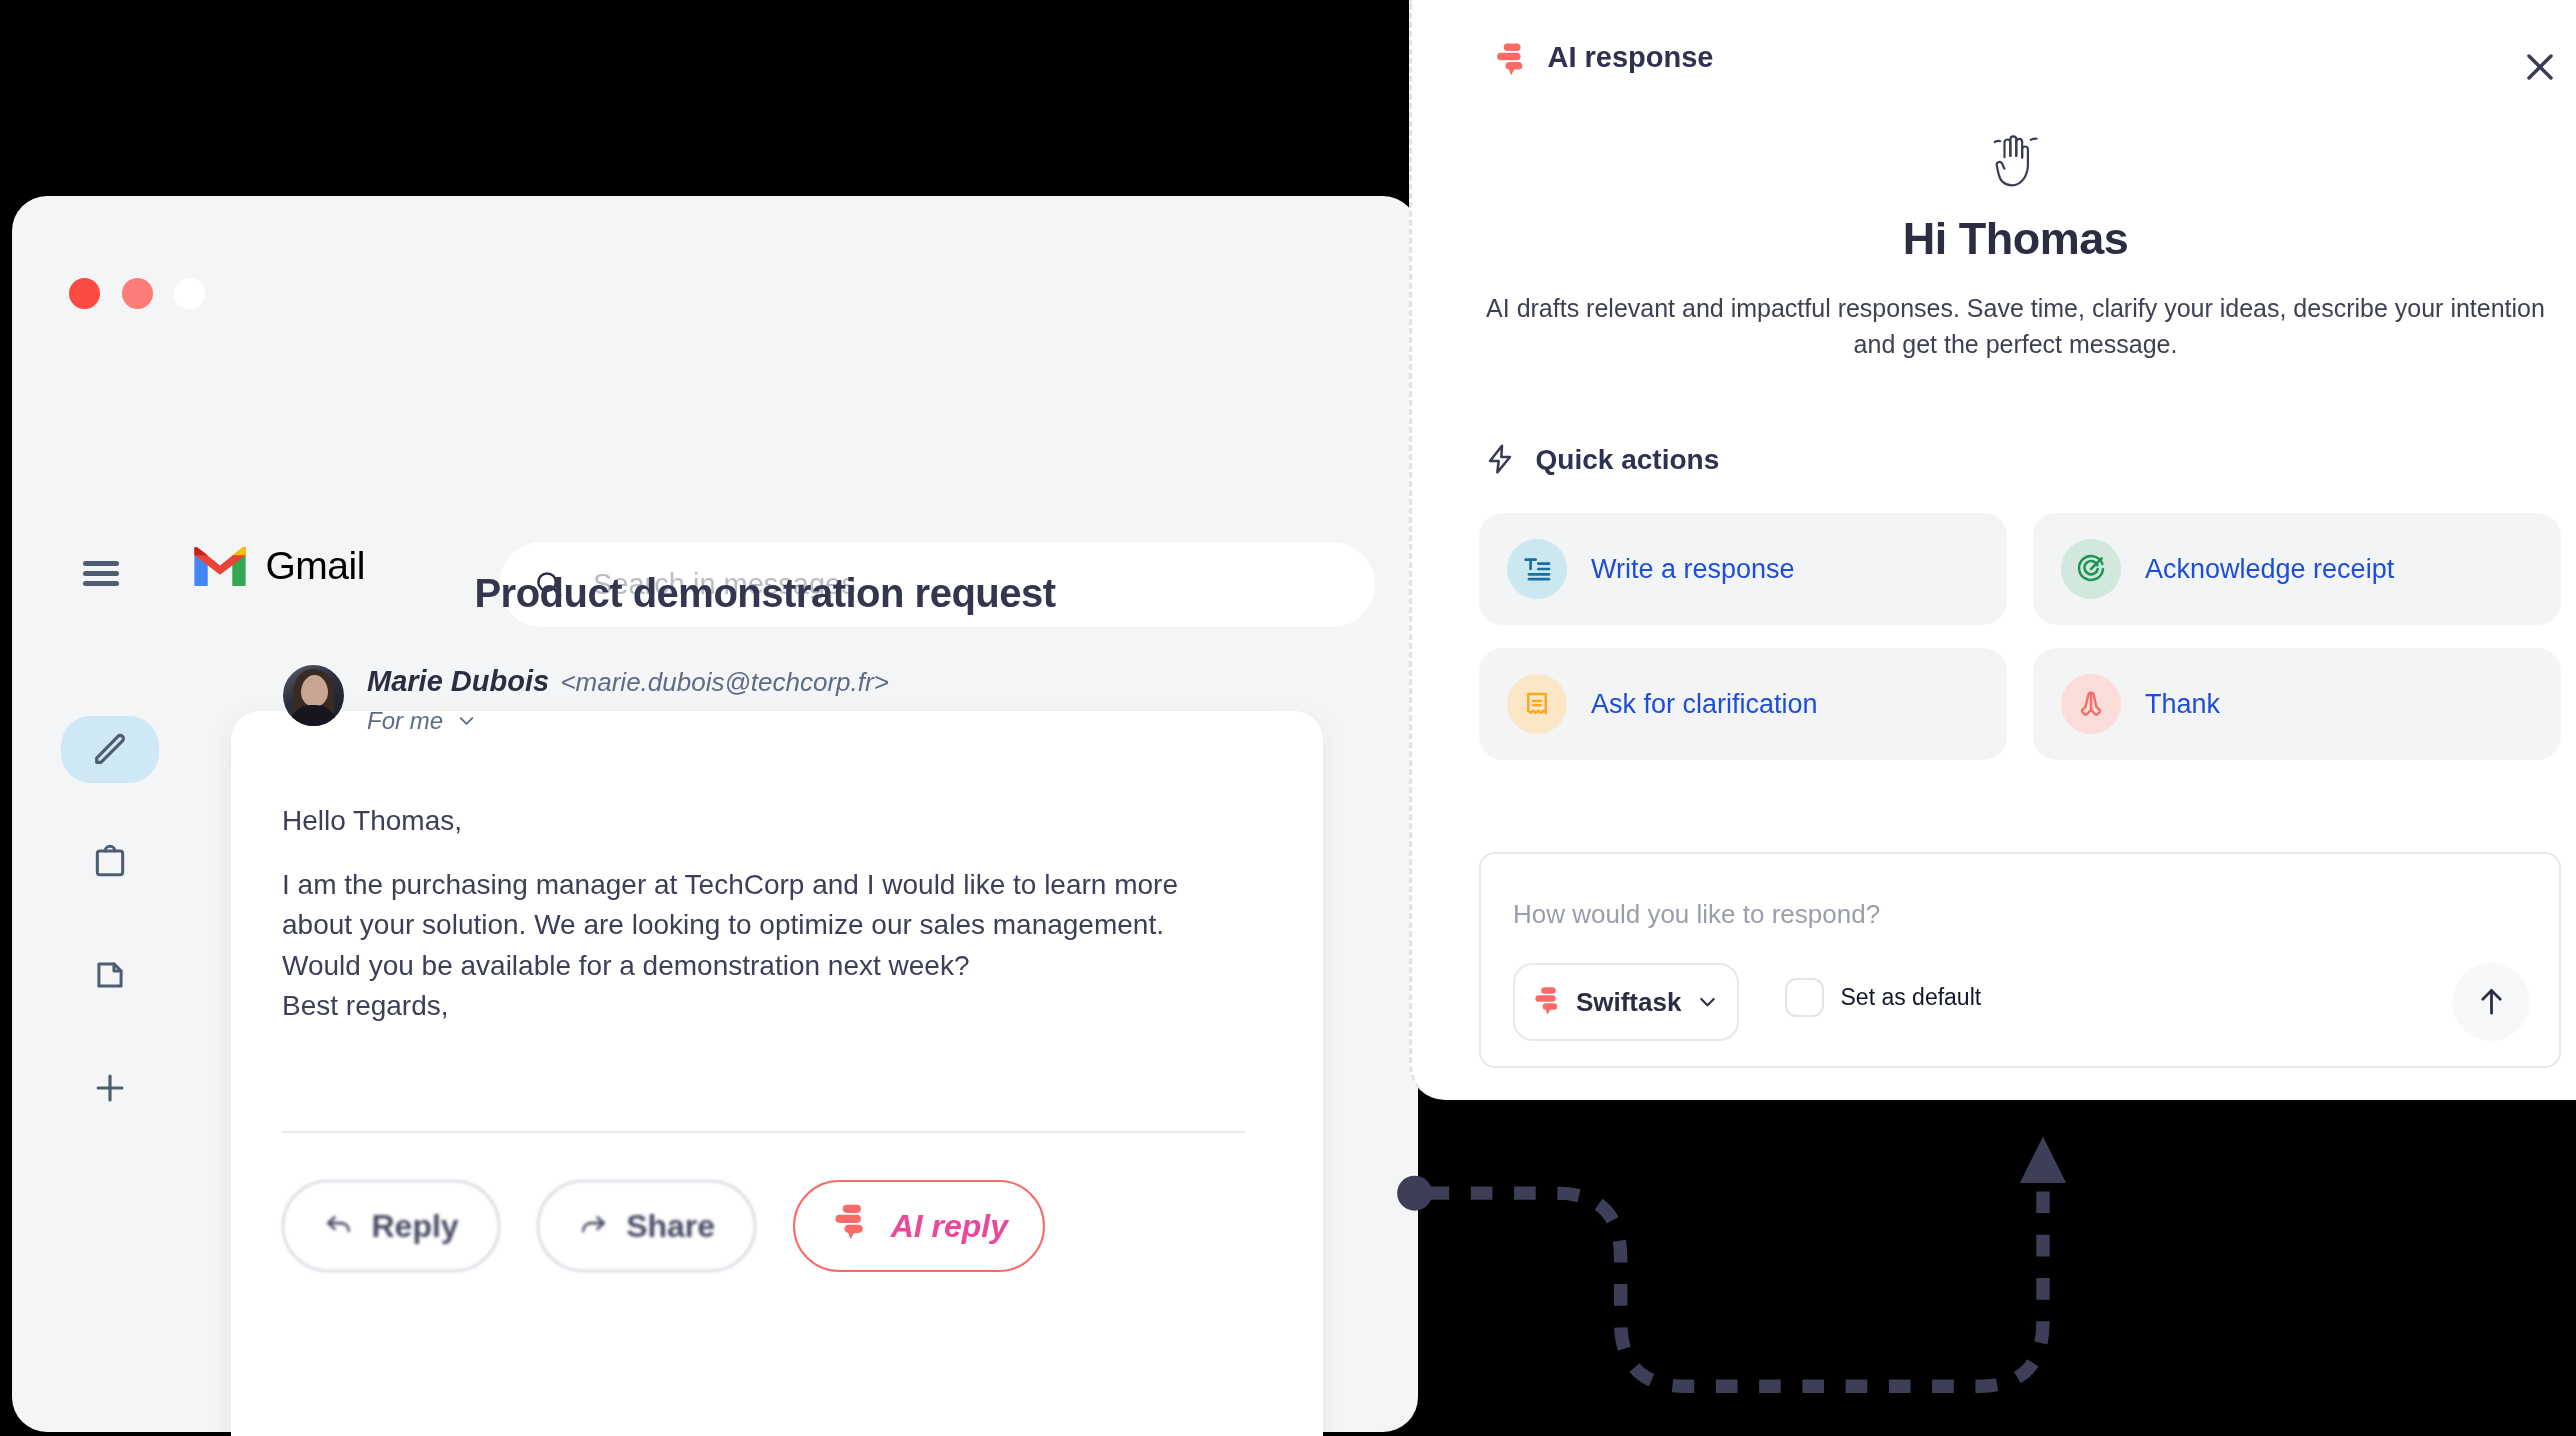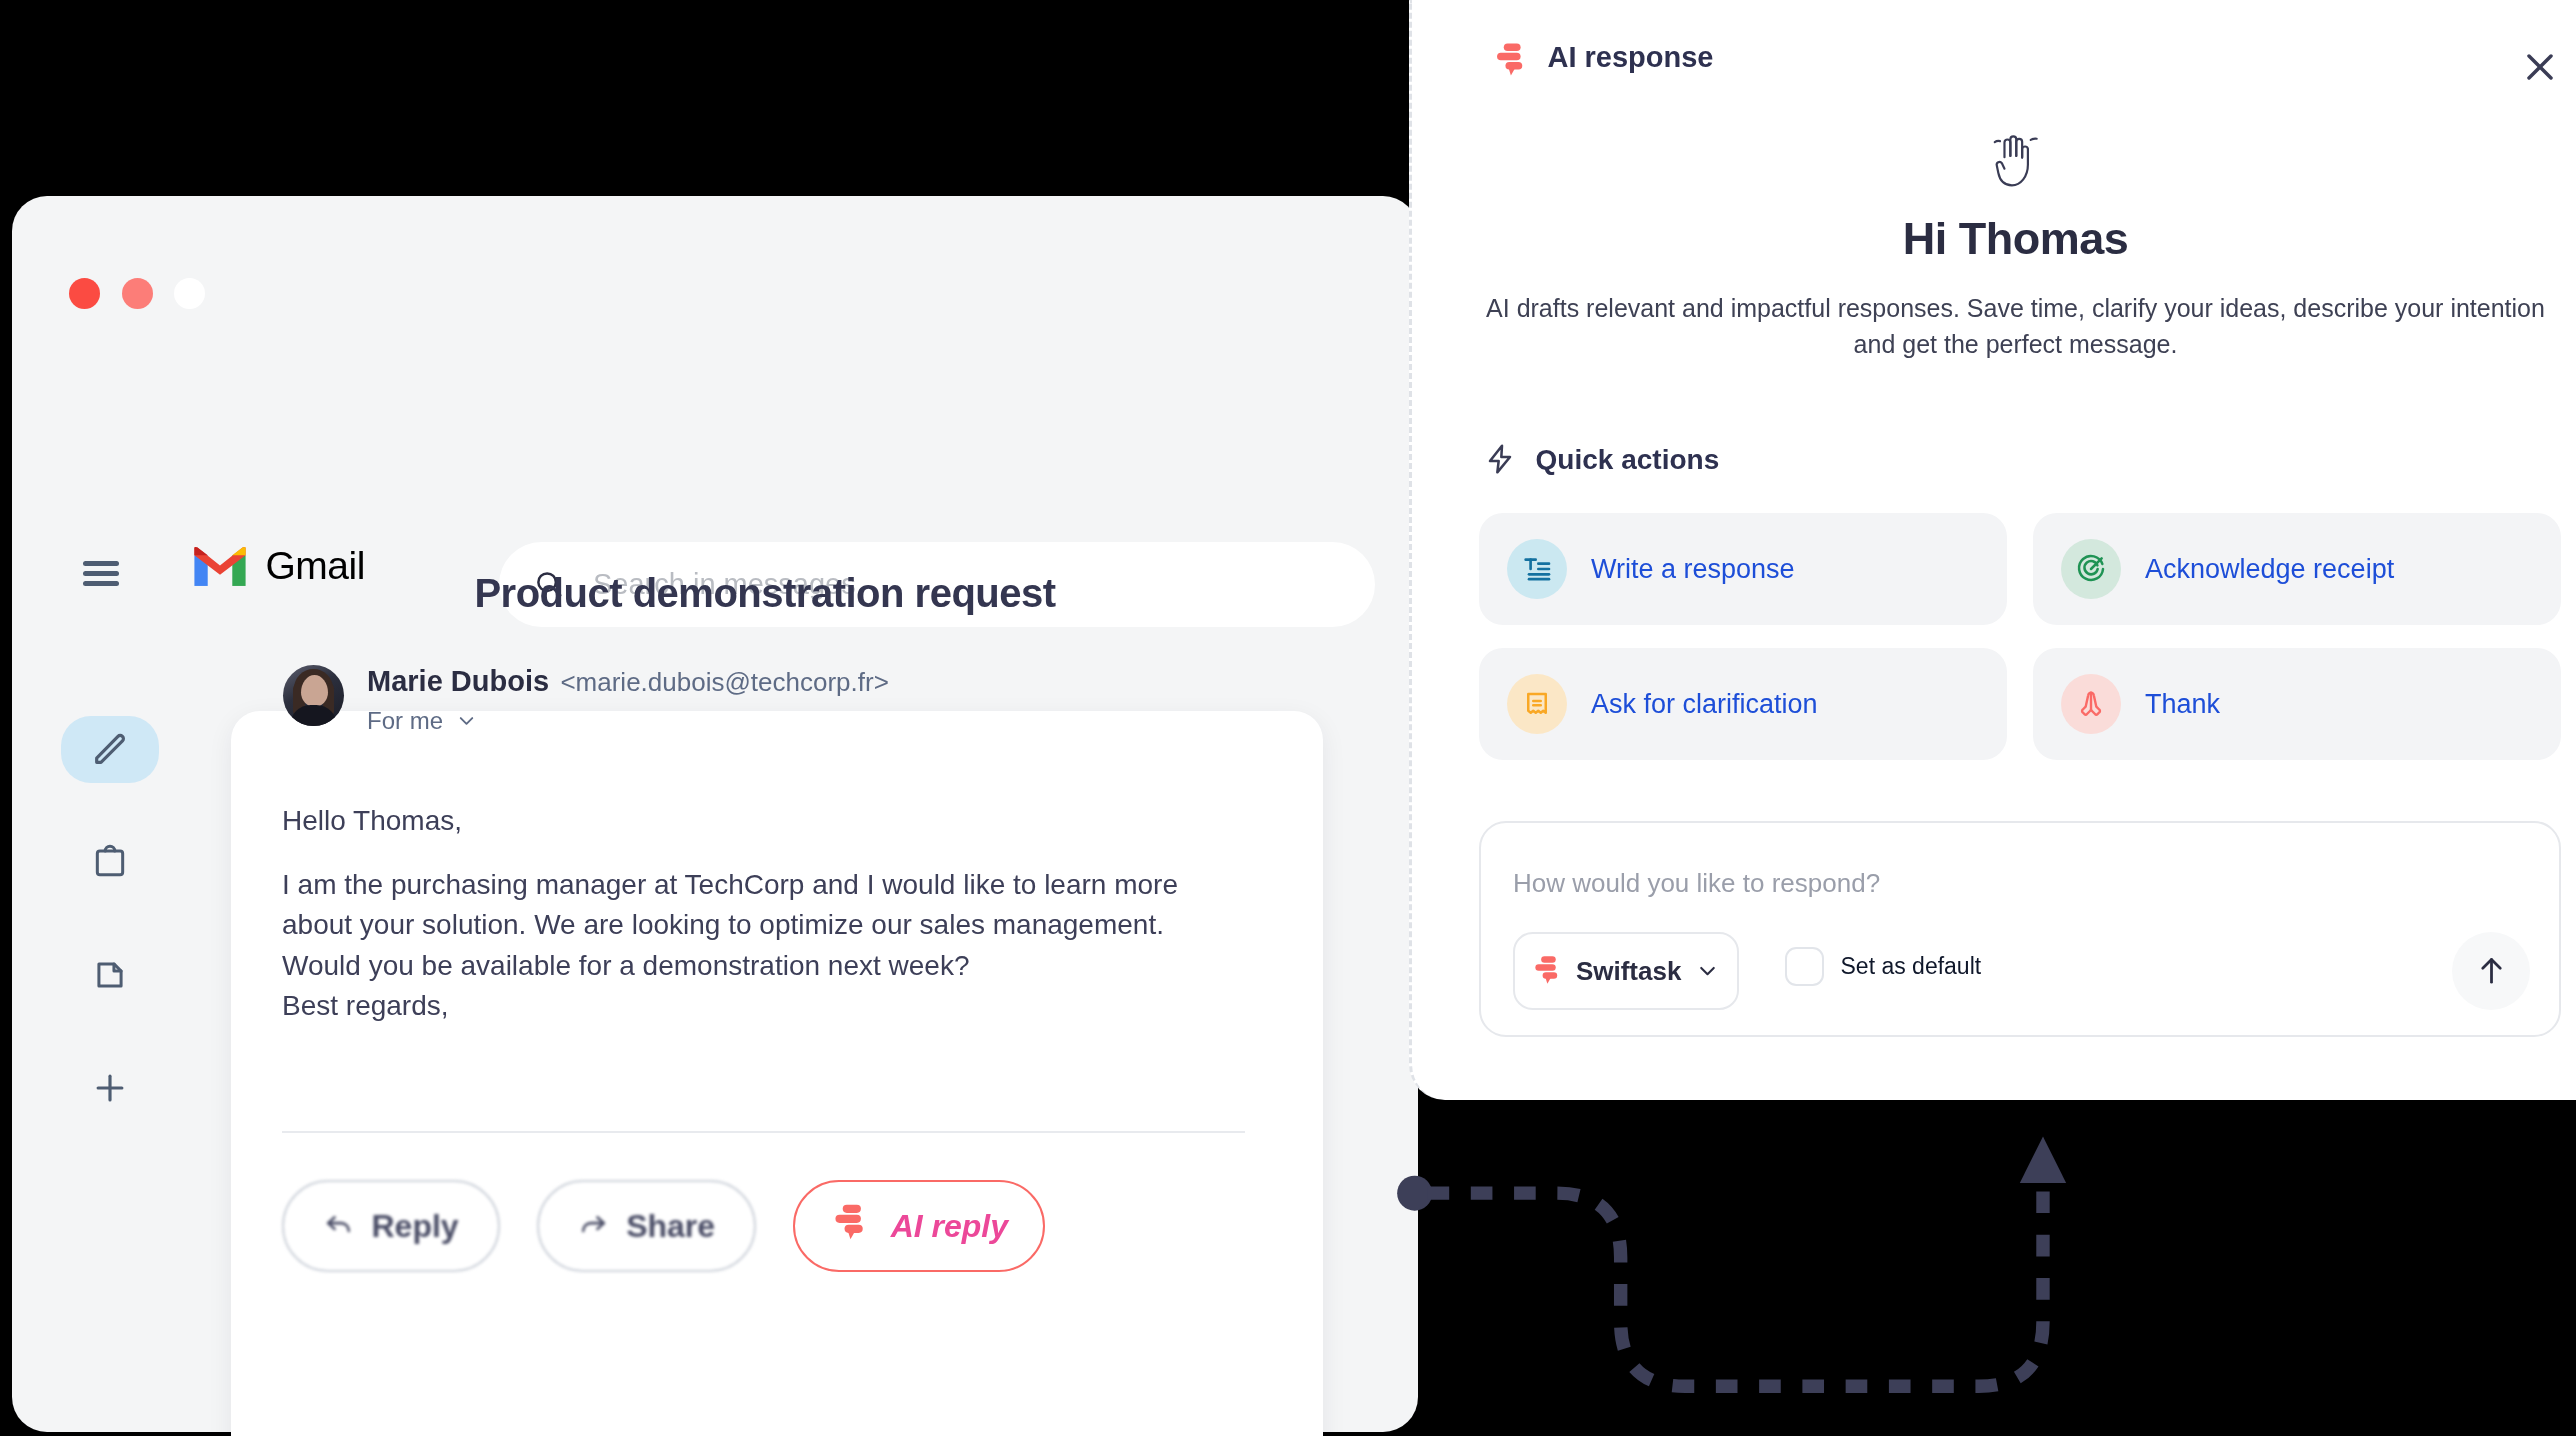--- a/index.html
+++ b/index.html
@@ -42,21 +42,21 @@
 
   
   #email-card{
      position:absolute; left:219px; top:515px; width:1092px; height:850px;
      background:#ffffff; border-radius:29px;
      box-shadow:0 7.2px 26px rgba(25,35,60,.07);
   }
   #subject{ position:absolute; left:0; right:0; top:56px; text-align:center;
      font-size:40px; font-weight:700; color:#343650; letter-spacing:-0.5px; }
 
-  #sender-row{ position:absolute; left:283px; top:665px; display:flex; align-items:flex-start; gap:23px; }
+  #sender-row{ position:absolute; left:283px; top:665px; display:flex; align-items:flex-start; gap:23px;font-style:italic; }
   #avatar{ width:61px; height:61px; border-radius:50%; overflow:hidden; flex:none;
      background:linear-gradient(150deg,#5d5f6f 0%,#2c2f3d 42%,#1a1c26 100%); position:relative; }
   #avatar .face{ position:absolute; left:17.5px; top:10.3px; width:27px; height:32px; border-radius:50%/55% 55% 45% 45%;
      background:#c9a593; }
   #avatar .hair{ position:absolute; left:11.3px; top:4.1px; width:39px; height:29px; border-radius:23px 23px 8.2px 8.2px;
      background:#3a2a24; }
   #avatar .hairL{ position:absolute; left:10.3px; top:17.5px; width:11.3px; height:34px; border-radius:7.2px; background:#3a2a24;}
   #avatar .hairR{ position:absolute; left:40px; top:17.5px; width:11.3px; height:34px; border-radius:7.2px; background:#3a2a24;}
   #avatar .body{ position:absolute; left:7.2px; bottom:-3.1px; width:47px; height:24px; border-radius:20.6px 20.6px 0 0;
      background:#15161f; }
@@ -105,22 +105,22 @@
      display:flex; align-items:center; gap:24px; padding-left:28px; cursor:pointer; }
   .qa-ico{ width:60px; height:60px; border-radius:50%; flex:none;
      display:flex; align-items:center; justify-content:center; }
   .qa-label{ font-size:27px; color:#1d4ed8; }
   .ico-blue{ background:#cbe8f1; }
   .ico-green{ background:#d3e8dd; }
   .ico-amber{ background:#fbe7c6; }
   .ico-pink{ background:#fadcd9; }
 
   #composer{
-     position:absolute; left:1479px; top:821px; width:1082px; height:216px;
-     background:#ffffff; border:2.1px solid #e6e8ec; border-radius:27px;
+     position:absolute; left:1479px; top:852px; width:1082px; height:216px;
+     background:#ffffff; border:2.1px solid #e6e8ec; border-radius:16px;
   }
   #composer-ph{ position:absolute; left:32px; top:45px; font-size:26px; color:#9a9eaa; }
   #model-chip{ position:absolute; left:32px; top:109px; height:78px; padding:0 17.5px 0 15.5px;
      background:#ffffff; border:2.1px solid #e6e8ec; border-radius:19.6px;
      display:flex; align-items:center; gap:13.4px; cursor:pointer; }
   #model-name{ font-size:26px; font-weight:700; color:#2b2d42; }
   #default-wrap{ position:absolute; left:304px; top:124px; display:flex; align-items:center; gap:16.5px; }
   #default-box{ width:39px; height:39px; border-radius:11.3px; border:2.1px solid #e2e5ea; background:#fff; cursor:pointer;}
   #default-label{ font-size:23px; color:#0f172a; }
   #send-btn{ position:absolute; right:29px; top:109px; width:78px; height:78px; border-radius:50%;

